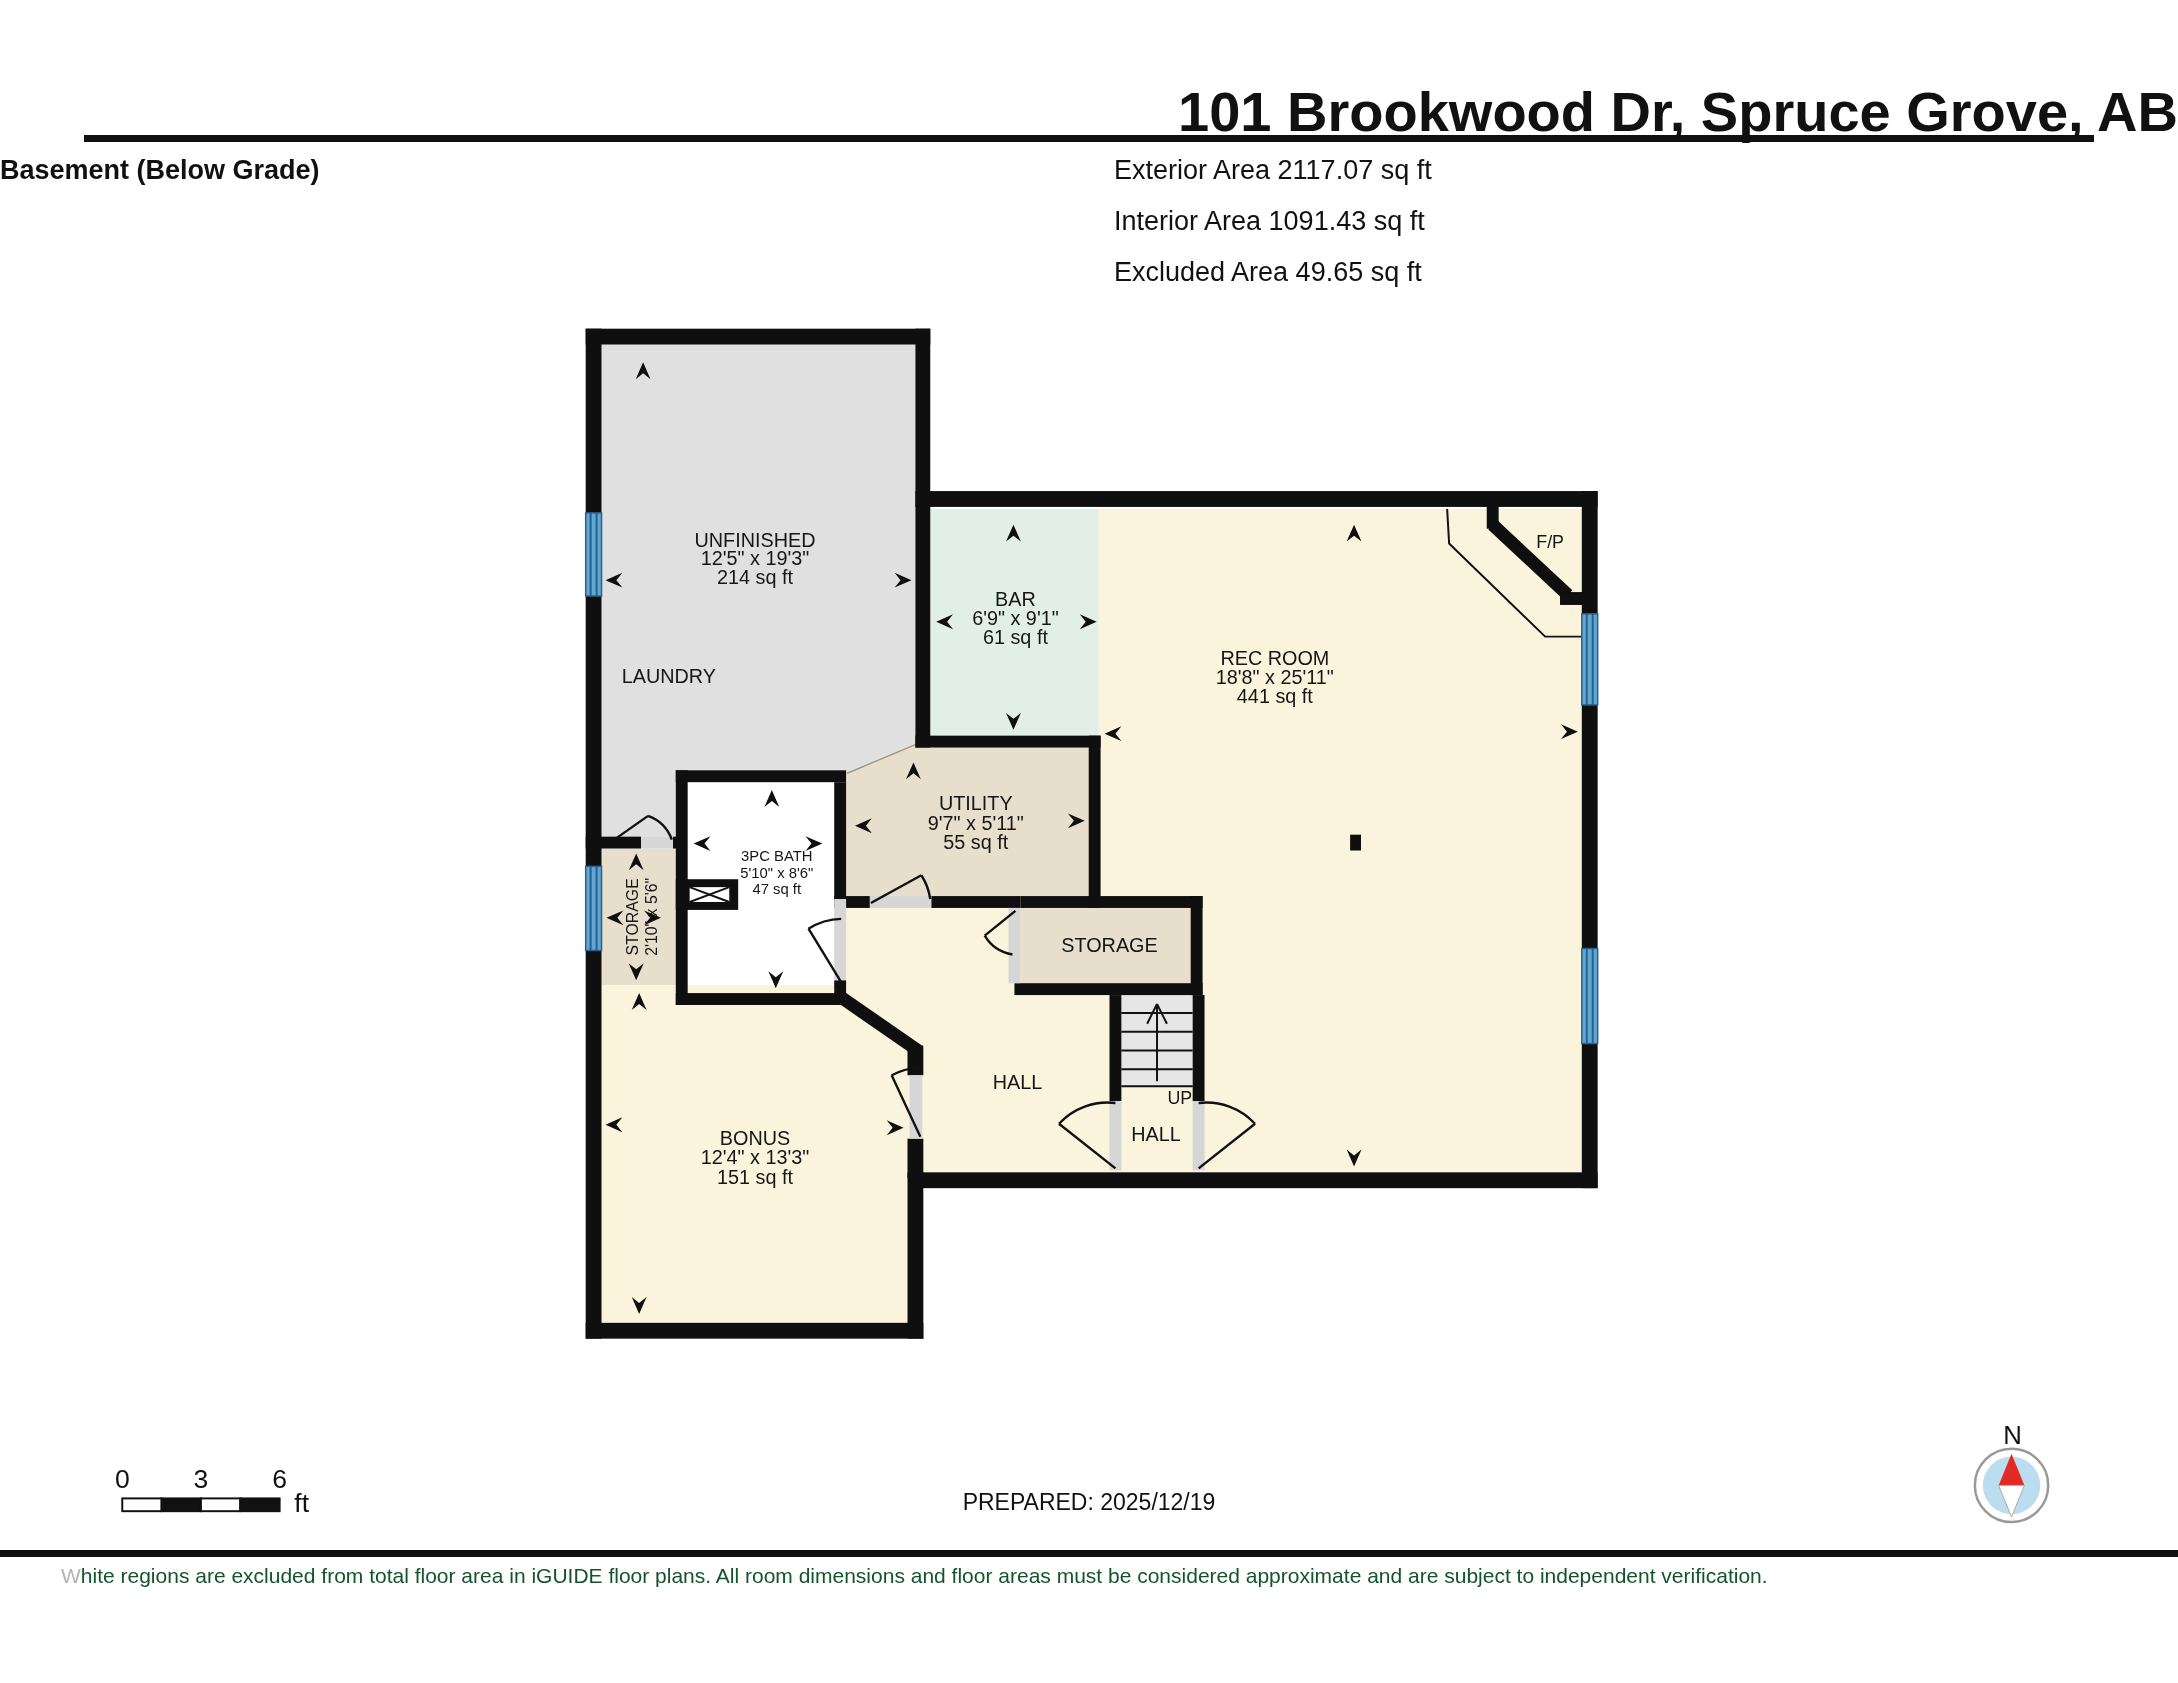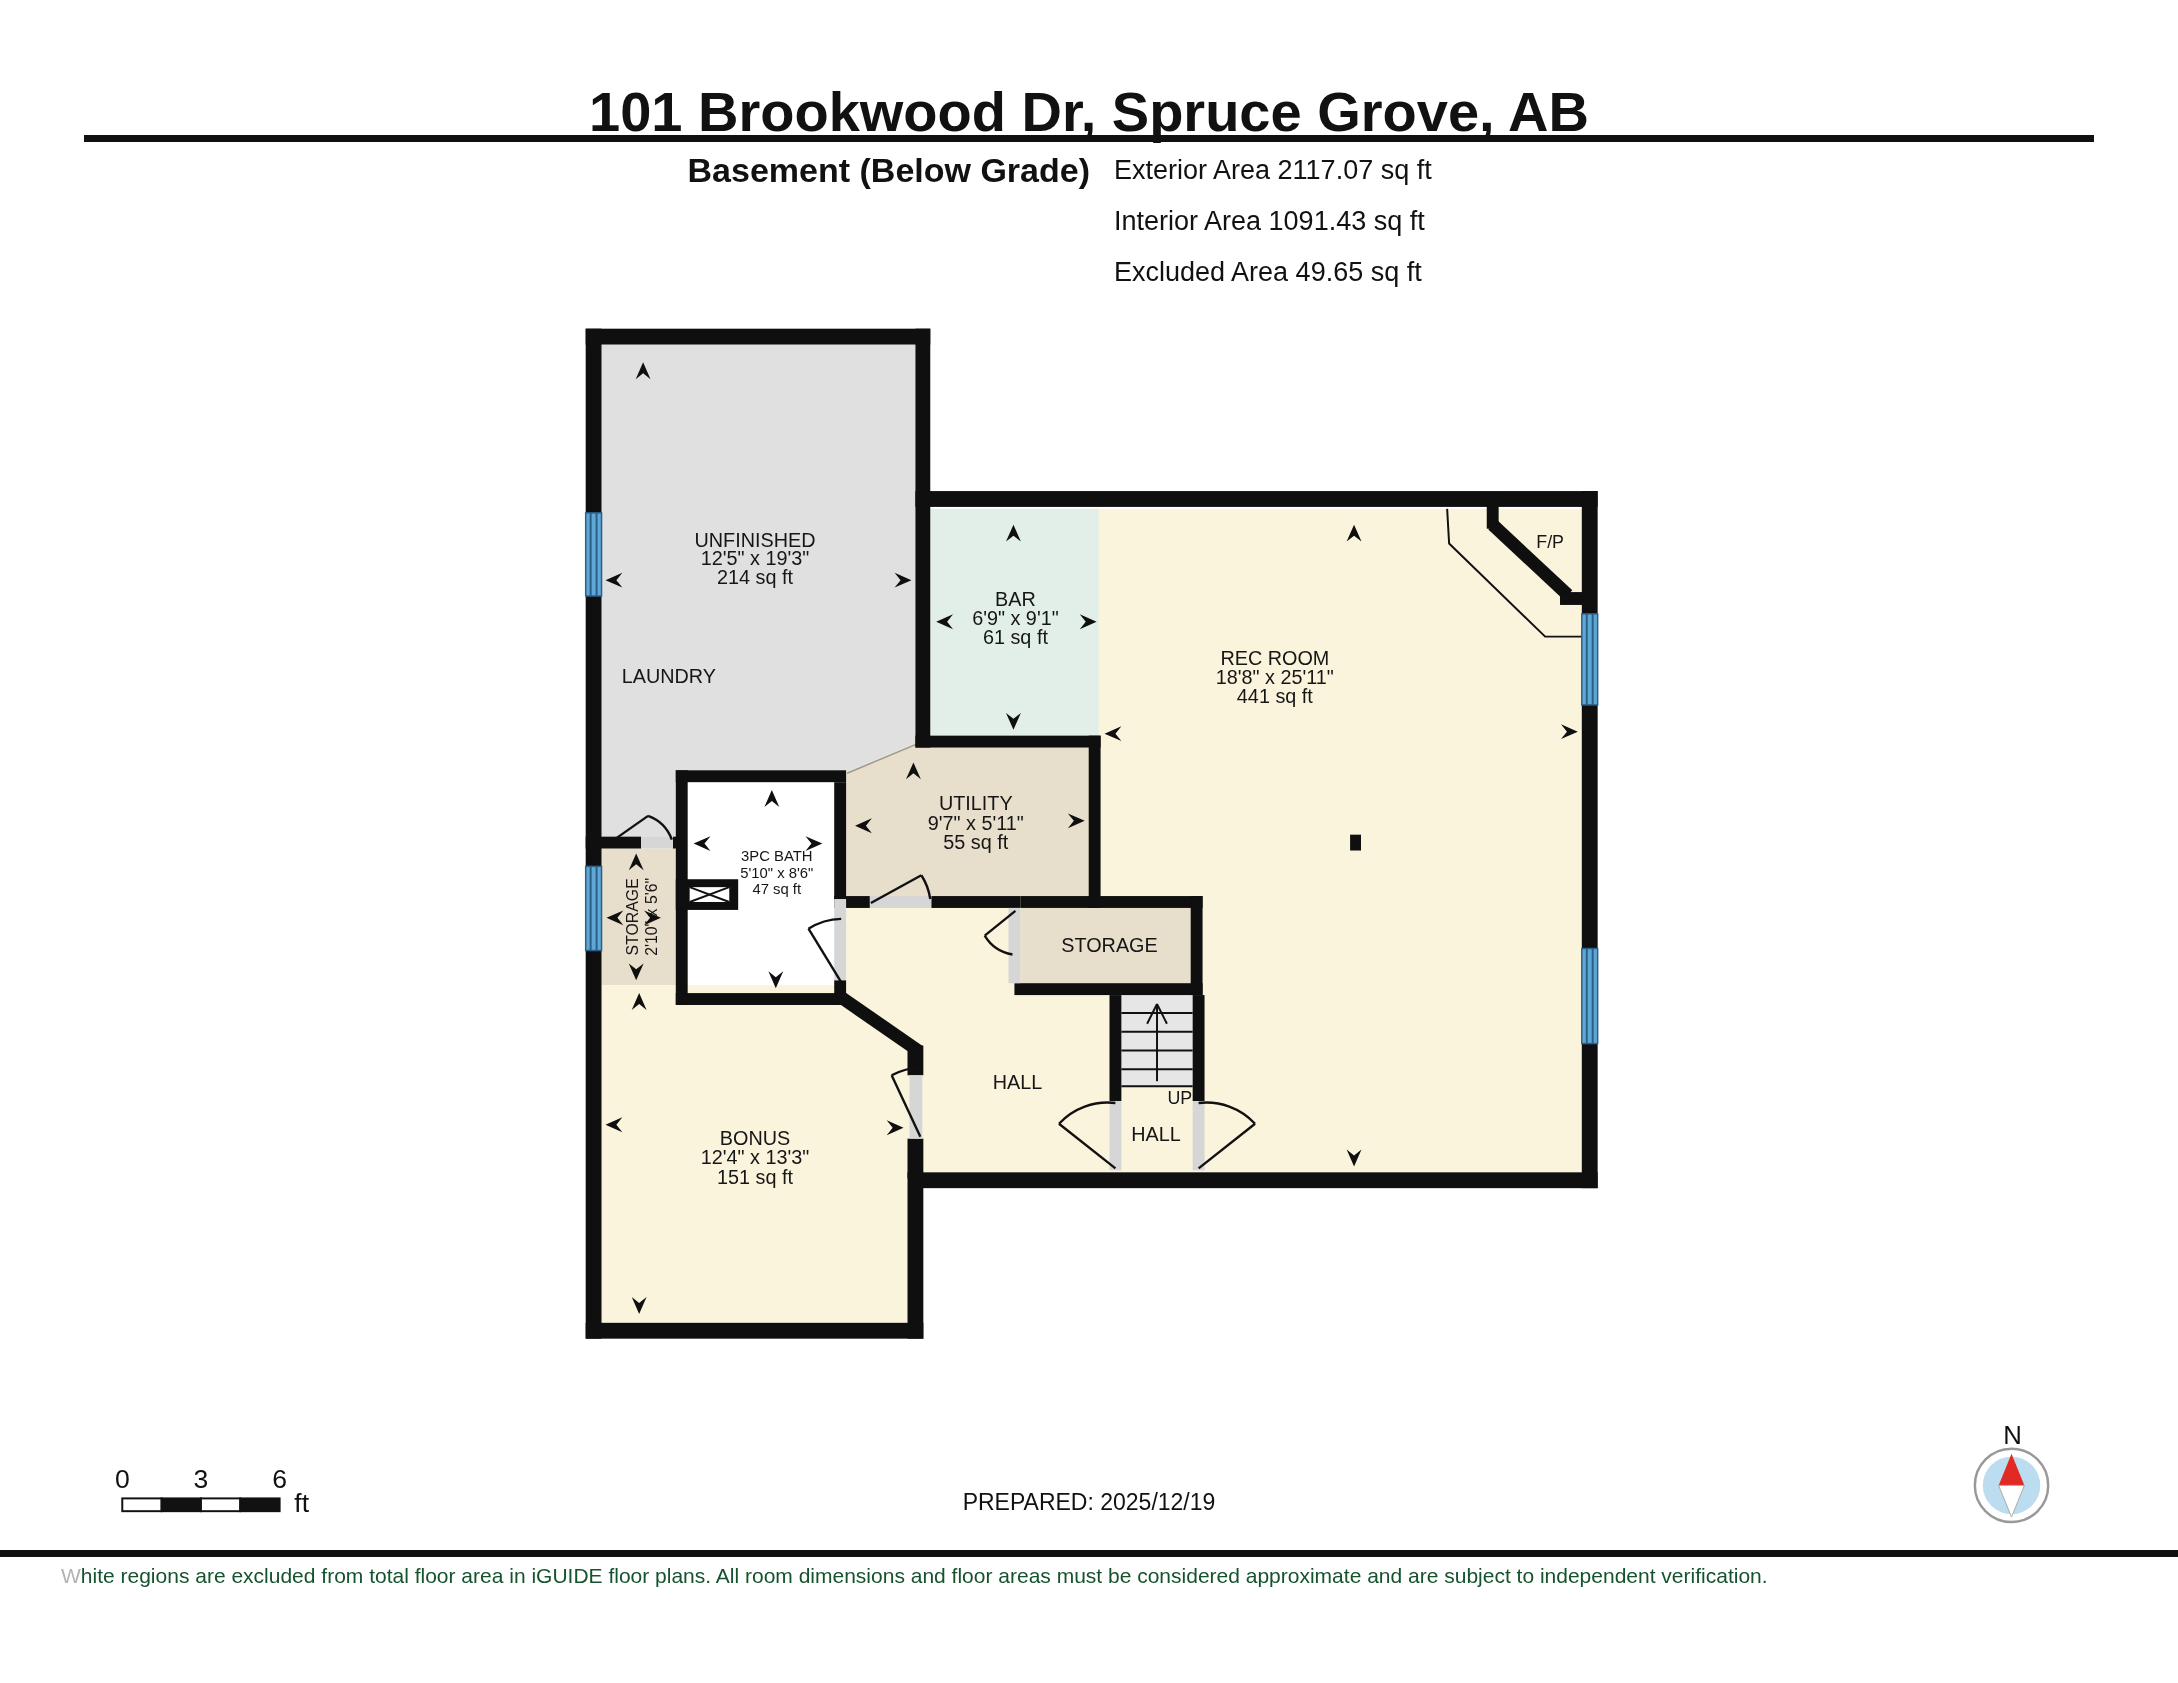--- a/index.html
+++ b/index.html
@@ -1,22 +1,22 @@
 <!DOCTYPE html>
 <html><head>
 <meta charset="utf-8">
 <style>
   html,body{margin:0;padding:0;background:#fff;}
   .page{position:relative;width:2178px;height:1683px;background:#ffffff;overflow:hidden;
         font-family:"Liberation Sans",sans-serif;color:#111;}
-  .title{position:absolute;top:79px;left:0;width:2178px;text-align:center;
+  .title{position:absolute;top:79px;left:0;width:2178px;text-align:right;
          font-size:56px;font-weight:bold;letter-spacing:0px;}
   .title-divider{position:absolute;top:135px;left:84px;width:2010px;height:7px;background:#111;}
-  .area-label{position:absolute;top:153px;left:0;width:1090px;text-align:right;
-              font-size:34px;font-weight:bold;line-height:34px;}
+  .area-label{position:absolute;top:153px;left:0;width:1090px;text-align:left;
+              font-size:27px;font-weight:bold;line-height:34px;}
   .area-values{position:absolute;top:153px;left:1114px;font-size:27px;line-height:34px;}
   .area-values div{margin-bottom:17px;}
   .plan-svg{position:absolute;left:554px;top:297px;width:1109px;height:1109px;}
   .scale-svg{position:absolute;left:99px;top:1463px;width:257px;height:59px;}
   .compass-svg{position:absolute;left:1960px;top:1414px;width:109px;height:119px;}
   .prepared{position:absolute;top:1489px;left:0;width:2178px;text-align:center;font-size:23px;}
   .footer-divider{position:absolute;top:1550px;left:0;width:2178px;height:7px;background:#111;}
   .footer-note{position:absolute;top:1564px;left:61px;width:2059px;font-size:21px;color:#14532d;}
   .footer-note::first-letter{color:#b3b3b3;}
   

